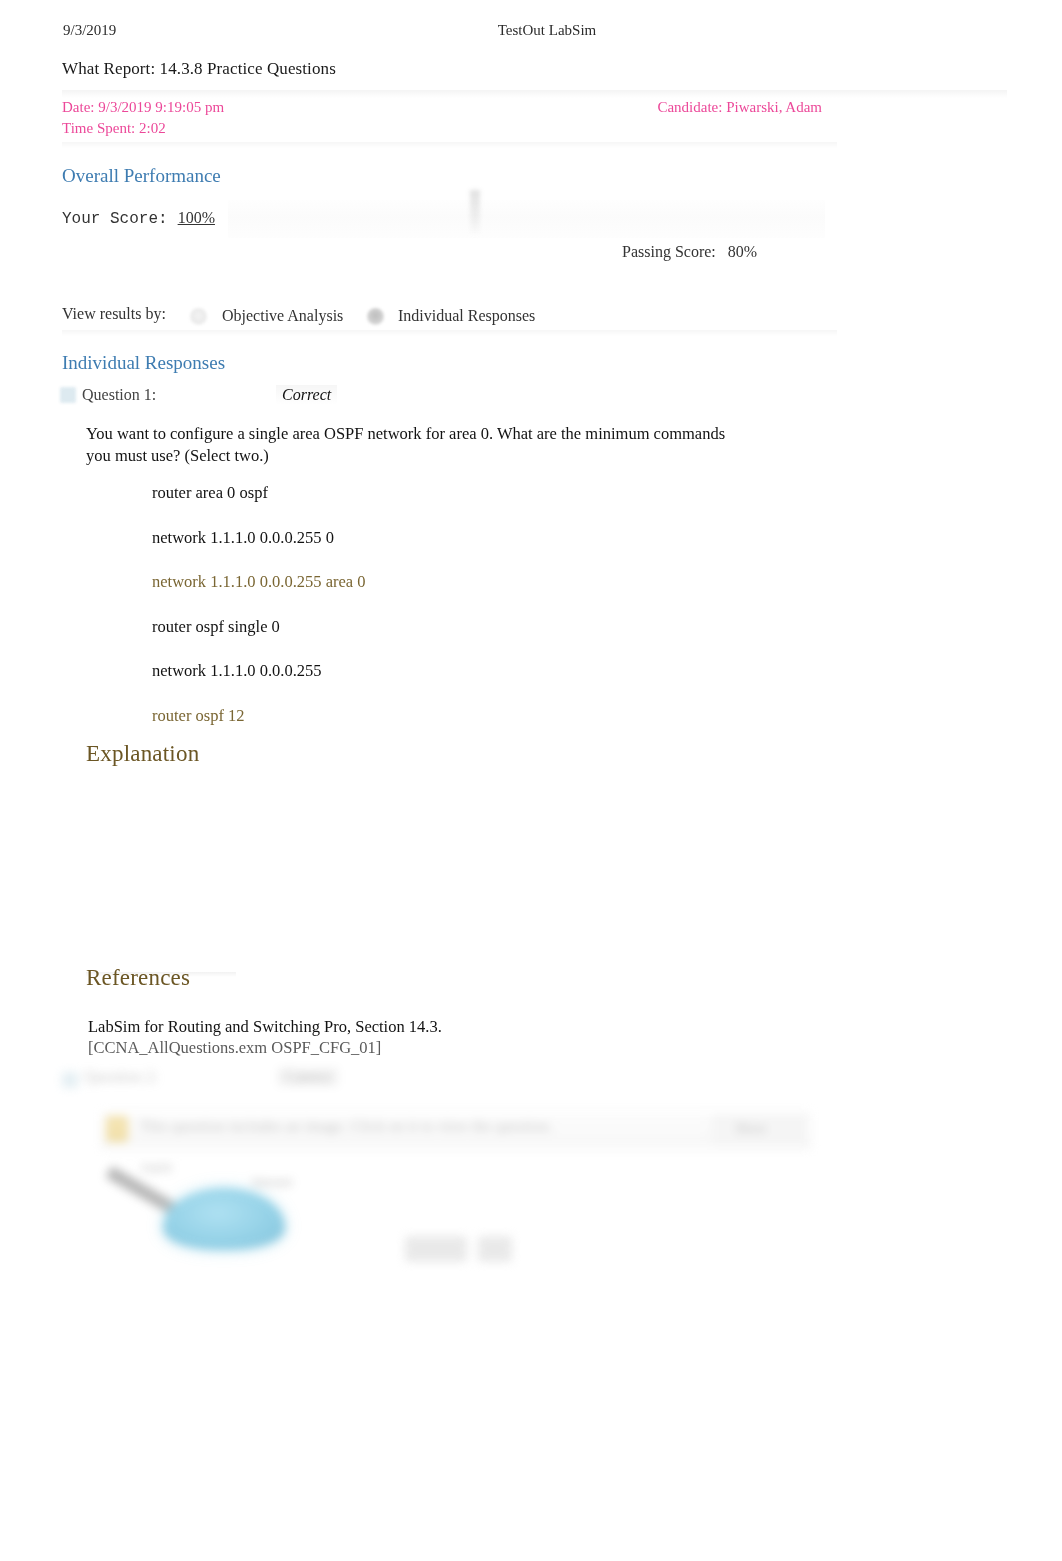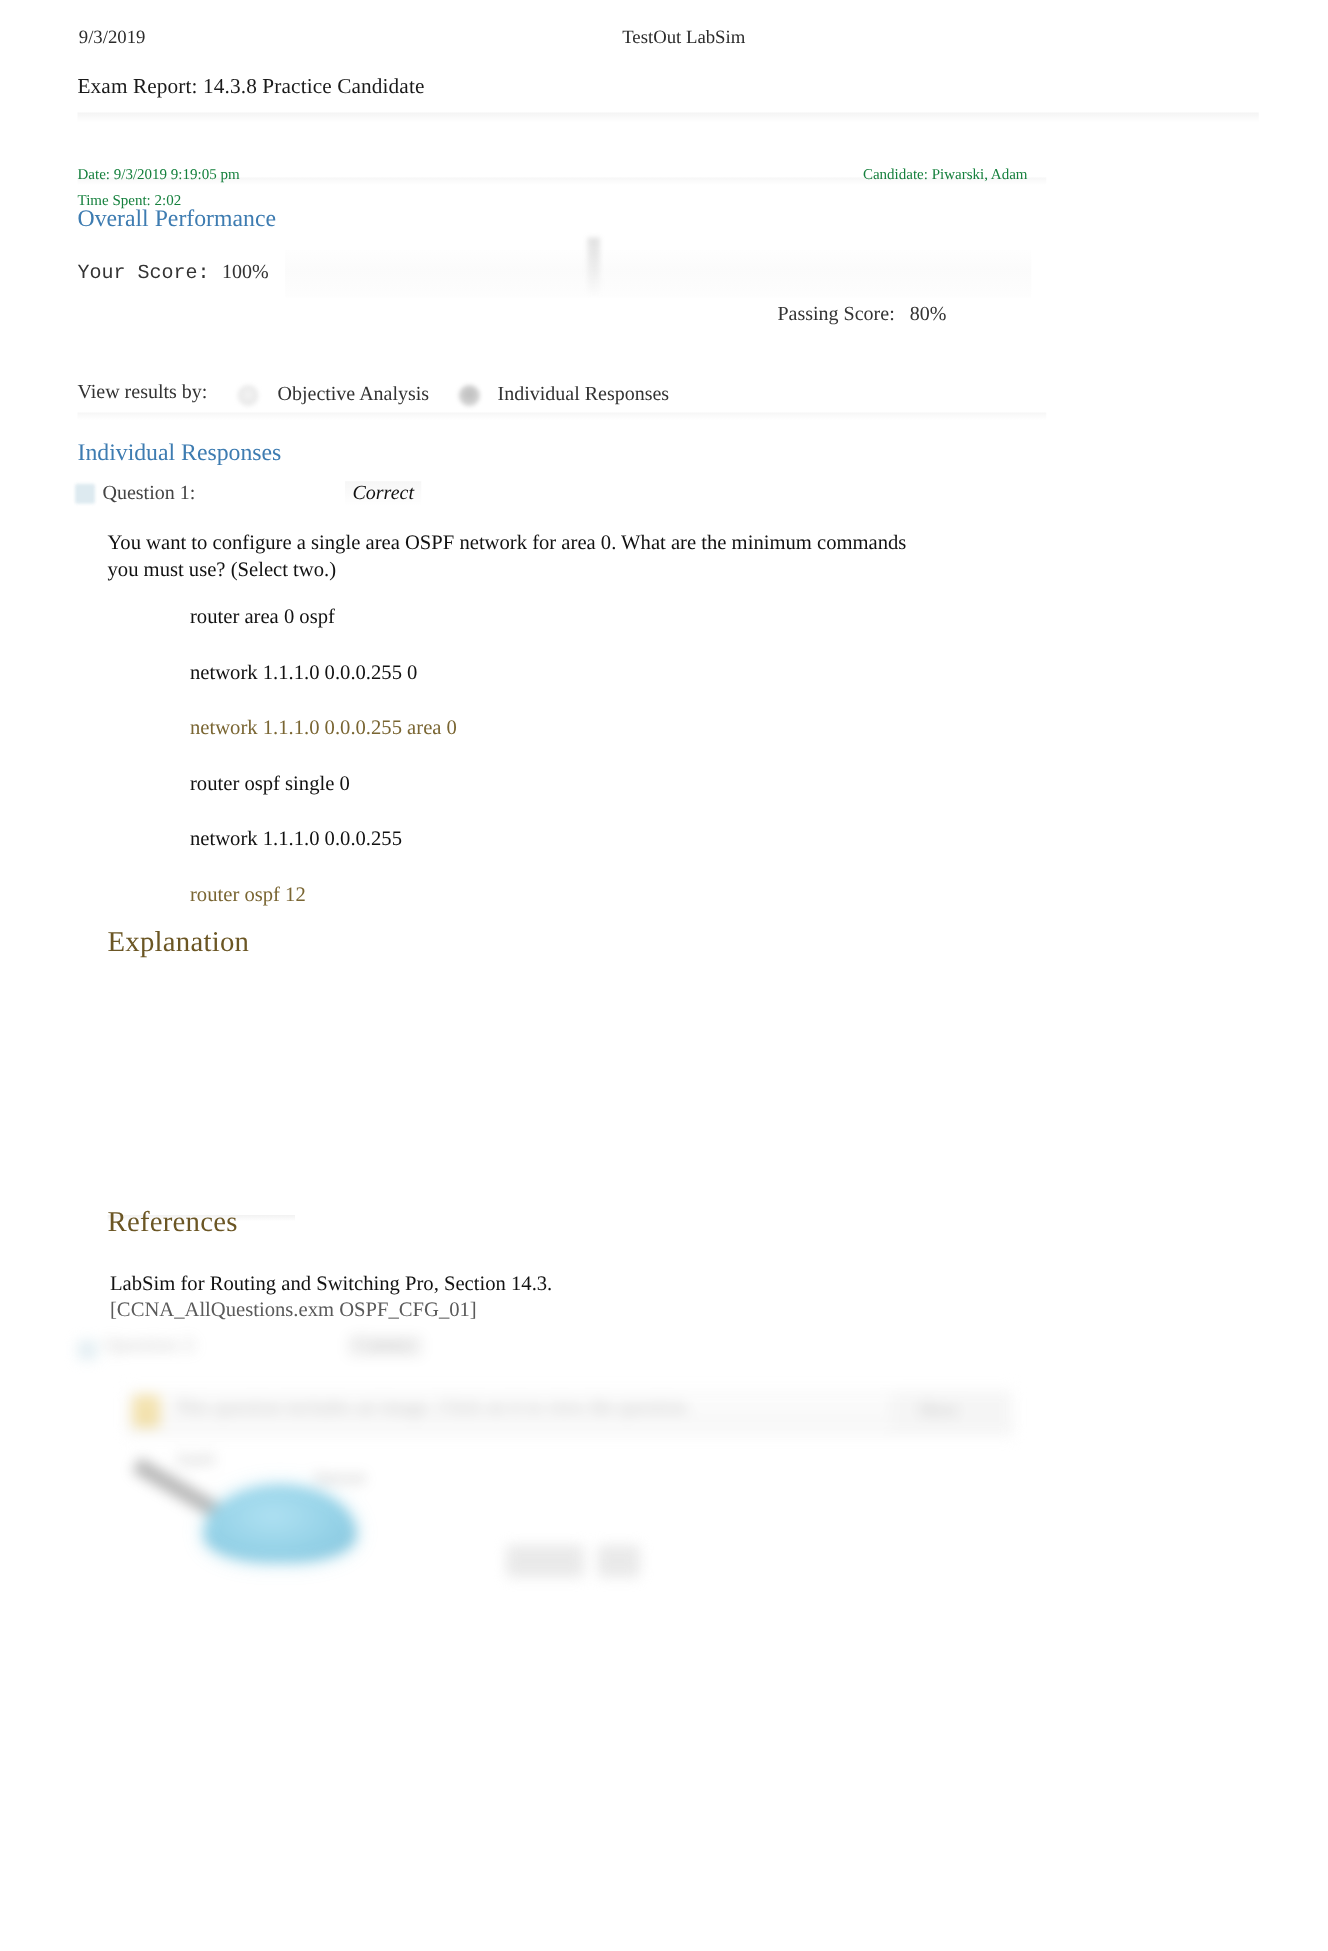--- a/index.html
+++ b/index.html
@@ -64,23 +64,22 @@
             background: linear-gradient(to bottom, rgba(0,0,0,.035), rgba(0,0,0,0)); }
   .rule-4 { left: 86px; top: 972px; width: 150px; height: 5px;
             background: linear-gradient(to bottom, rgba(0,0,0,.05), rgba(0,0,0,0)); }
 
   
   .meta {
     position: absolute;
     left: 62px;
     top: 97px;
     width: 760px;
-    font-size: 12px;
-    color: #15803d;
-    margin-top: 32px;
+    font-size: 15px;
+    color: #ec4899;
   }
   .meta-row {
     position: relative;
     height: 21px;
     line-height: 21px;
   }
   .meta-right {
     position: absolute;
     right: 0;
     top: 0;
@@ -99,21 +98,21 @@
 
   
   .score-row {
     position: absolute;
     left: 62px;
     top: 209px;
     font-size: 16px;
     color: #333;
   }
   .score-label { display: inline-block; font-family: Liberation Mono, monospace; }
-  .score-value { display: inline-block; margin-left: 10px; }
+  .score-value { display: inline-block; margin-left: 10px; text-decoration: underline; }
 
   .score-bar {
     position: absolute;
     left: 228px;
     top: 200px;
     width: 597px;
     height: 38px;
     background: linear-gradient(to bottom, #fdfdfd, #f8f8f8 45%, #fcfcfc);
     border-radius: 1px;
     opacity: .55;
@@ -339,21 +338,21 @@
   }
 </style>
 </head>
 <body>
 
 <div class="print-header">
   <span class="ph-date">9/3/2019</span>
   <span class="ph-title">TestOut LabSim</span>
 </div>
 
-<div class="report-title">Exam Report: 14.3.8 Practice Candidate</div>
+<div class="report-title">What Report: 14.3.8 Practice Questions</div>
 
 <div class="rule rule-1"></div>
 
 <div class="meta">
   <div class="meta-row">
     <span>Date: 9/3/2019 9:19:05 pm</span>
     <span class="meta-right">Candidate: Piwarski, Adam</span>
   </div>
   <div class="meta-row">
     <span>Time Spent: 2:02</span>

